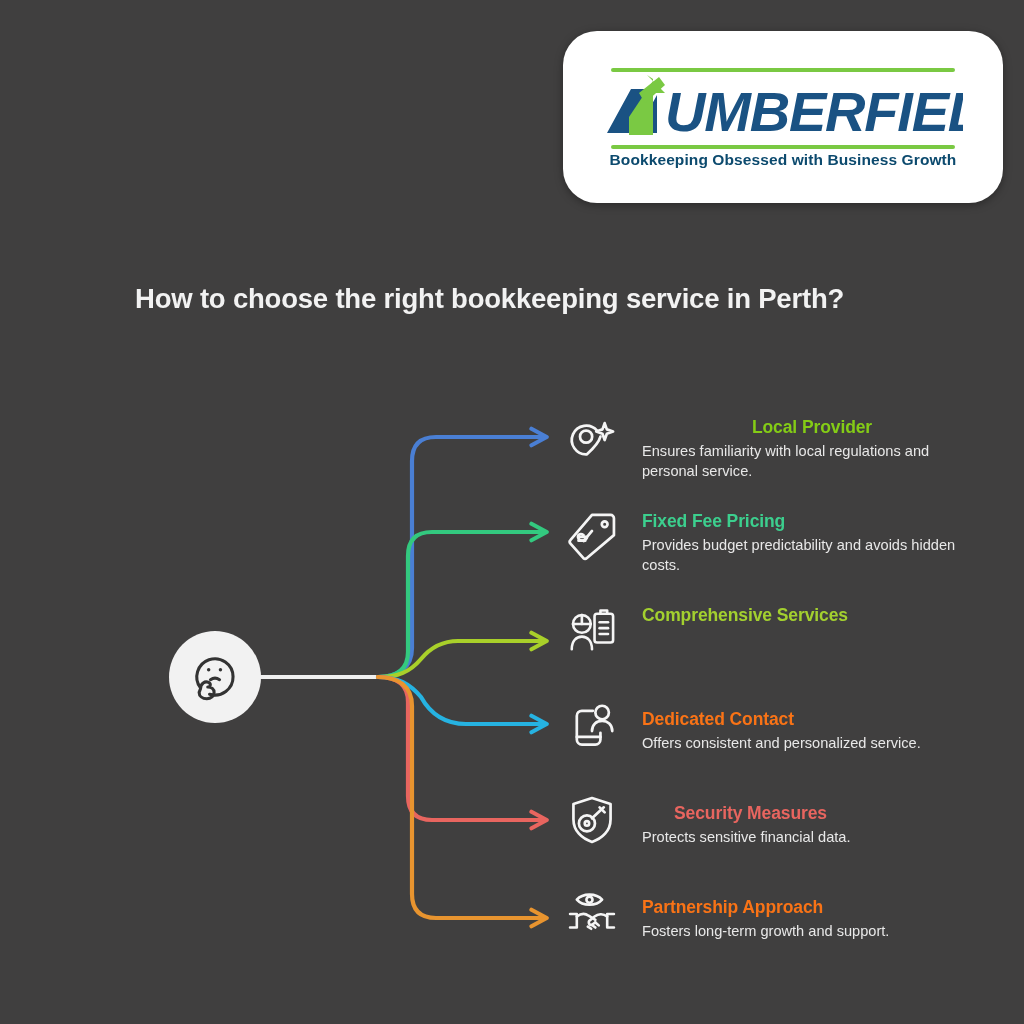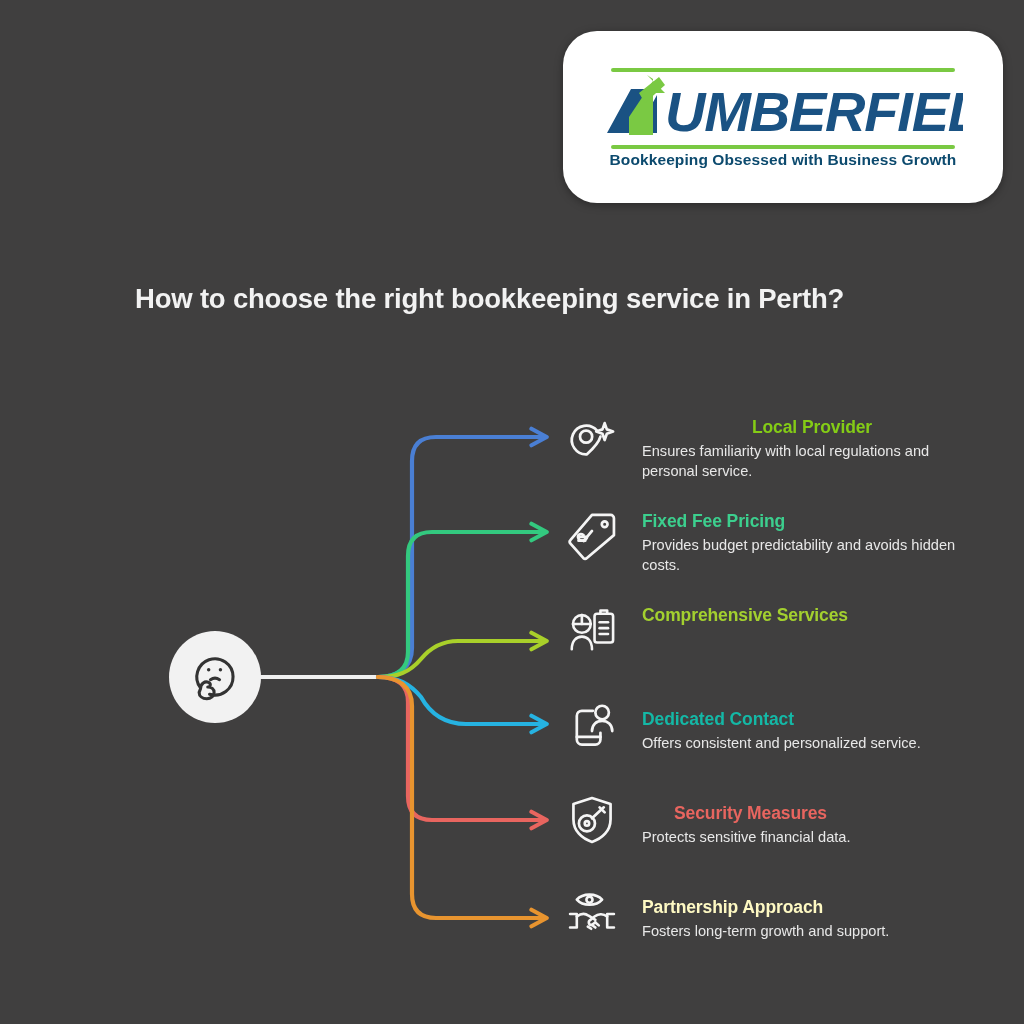--- a/index.html
+++ b/index.html
@@ -281,21 +281,21 @@
       <svg width="54" height="54" viewBox="0 0 64 64">
         <g fill="none" stroke="#f5f5f5" stroke-width="3.2" stroke-linecap="round" stroke-linejoin="round">
           <path d="M33 14 L20 14 A6 6 0 0 0 14 20 L14 48 A6 6 0 0 0 20 54 L36 54 A6 6 0 0 0 42 48 L42 40"></path>
           <path d="M14 45 L42 45"></path>
           <circle cx="44" cy="16" r="8"></circle>
           <path d="M32 38 C32 30 37.5 26 44 26 C50.5 26 56 30 56 38"></path>
         </g>
       </svg>
     </div>
     <div class="item-body" style="top:709px;">
-      <div class="item-title" style="color:#14b8a6;">Dedicated Contact</div>
+      <div class="item-title" style="color:#f97316;">Dedicated Contact</div>
       <div class="item-desc">Offers consistent and personalized service.</div>
     </div>
   </div>
 
   <div class="item">
     <div class="item-icon" style="left:564px; top:792px;">
       <svg width="54" height="54" viewBox="0 0 64 64">
         <g fill="none" stroke="#f5f5f5" stroke-width="3.2" stroke-linecap="round" stroke-linejoin="round">
           <path d="M32 6 L54 13 L54 31 C54 45 44 54 32 58 C20 54 10 45 10 31 L10 13 Z"></path>
           <circle cx="26" cy="36" r="9.5"></circle>
@@ -323,18 +323,18 @@
           <path d="M58 32 L50 32 L50 48 L58 48"></path>
           <path d="M14 35 C19 31 24 31 28 34 L36 39"></path>
           <path d="M50 35 C45 31 39 32 35 35 L30 39 C27 41 28 45 31.5 45 L36 42"></path>
           <path d="M36 42 L40 45.5"></path>
           <path d="M32 45 L36 48"></path>
           <path d="M27 47 L31 49.5"></path>
         </g>
       </svg>
     </div>
     <div class="item-body" style="top:897px;">
-      <div class="item-title" style="color:#fef9c3;">Partnership Approach</div>
+      <div class="item-title" style="color:#f97316;">Partnership Approach</div>
       <div class="item-desc">Fosters long-term growth and support.</div>
     </div>
   </div>
 
 </div>
 
 </body></html>

